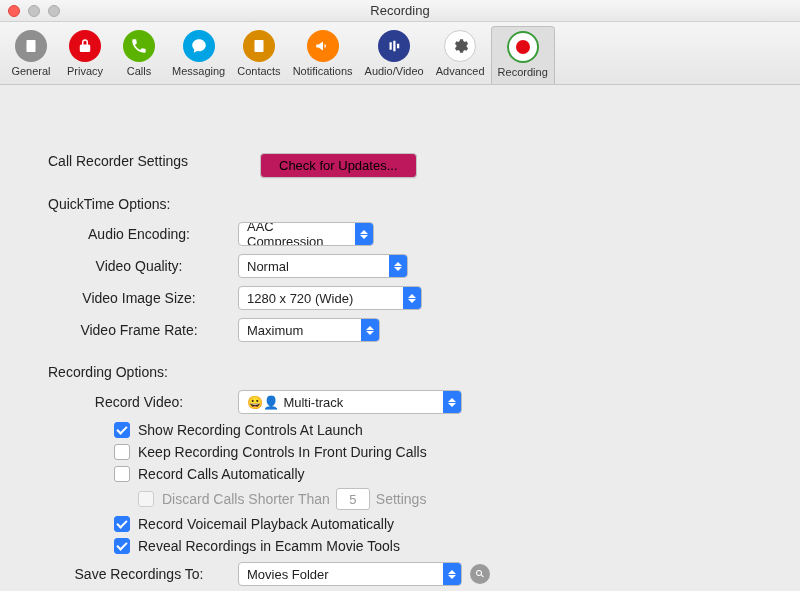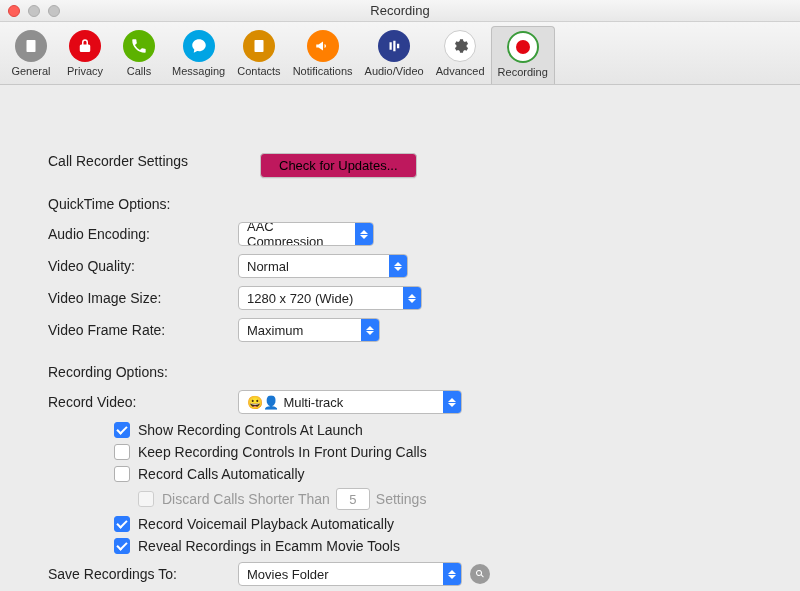--- a/index.html
+++ b/index.html
@@ -53,21 +53,21 @@
   width: 32px; height: 32px; border-radius: 50%;
   display: flex; align-items: center; justify-content: center;
   color: #fff; margin-bottom: 3px;
 }
 .tb-icon svg { width: 18px; height: 18px; fill: #fff; }
 .content { padding: 20px 48px; }
 .row { display: flex; align-items: flex-start; margin-bottom: 8px; margin-top: 48px; }
 .section-title { font-size: 14px; margin: 14px 0 10px 0; }
 .form-row { display: flex; align-items: center; margin-bottom: 8px; }
 .form-label {
-  width: 190px; text-align: left; padding-right: 8px; font-size: 14px;
+  width: 190px; text-align: center; padding-right: 8px; font-size: 14px;
 }
 .select {
   display: flex; align-items: center; background: #fff;
   border: 1px solid #bcbcbc; border-radius: 4px;
   height: 24px; overflow: hidden;
 }
 .select-text { padding: 0 8px; font-size: 13px; flex: 1; }
 .select-arrows {
   width: 18px; height: 100%; background: #2b7bff;
   display: flex; flex-direction: column; align-items: center; justify-content: center;

